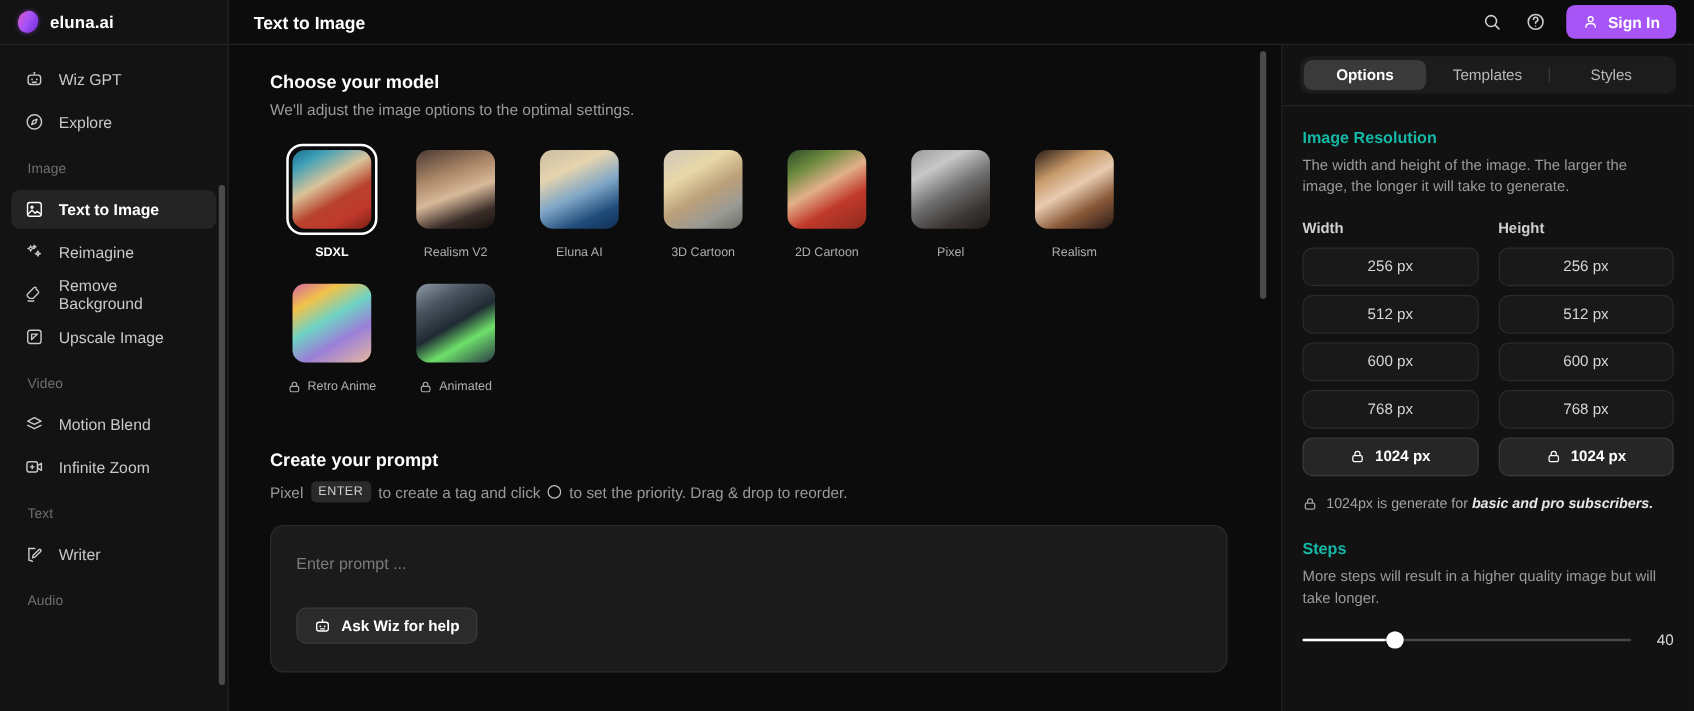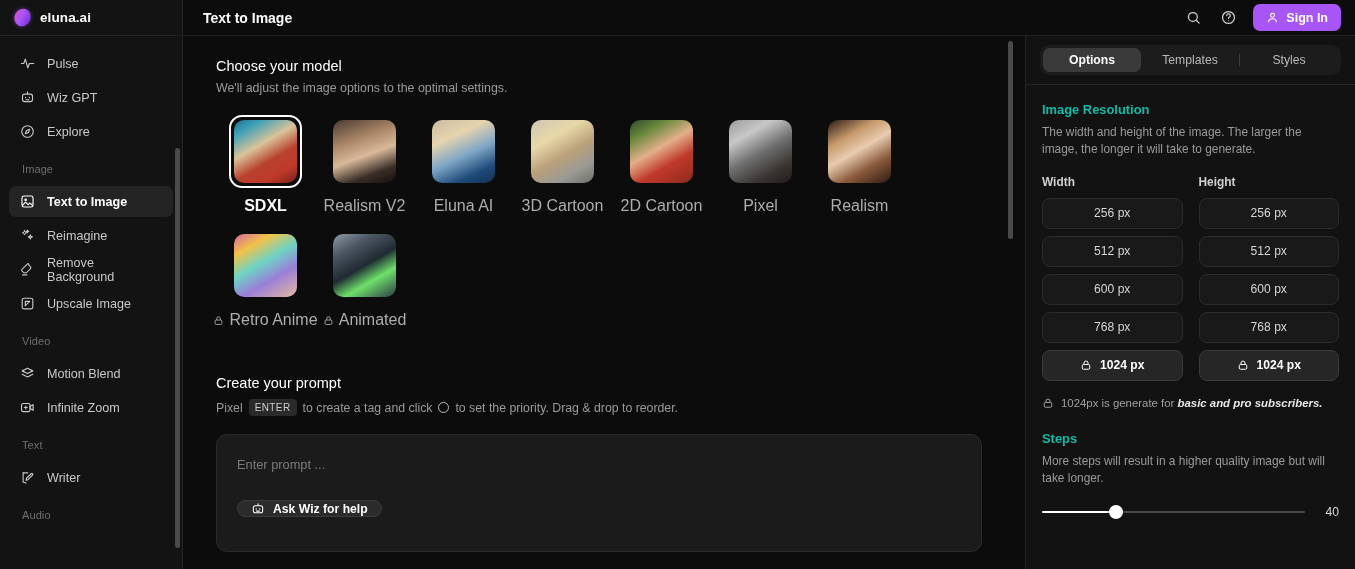--- a/index.html
+++ b/index.html
@@ -75,33 +75,33 @@
   }
   .signin-btn svg { width: 13px; height: 13px; }
 
   .body-row { flex: 1 1 auto; display: flex; min-height: 0; }
 
   
   .center {
     flex: 1 1 auto; position: relative; overflow: hidden;
     padding: 22px 0 0 33px; min-width: 0;
   }
-  .section-title { font-size: 14.5px; font-weight: normal; color: #fff; }
+  .section-title { font-size: 14.5px; font-weight: bold; color: #fff; }
   .section-sub { font-size: 12.4px; color: #9a9a9a; margin-top: 7px; }
 
   .model-grid { display: flex; flex-wrap: wrap; gap: 0; margin-top: 20px; max-width: 720px; }
   .model-card { width: 99px; display: flex; flex-direction: column; align-items: center; cursor: pointer; margin-bottom: 14px; }
   .thumb-wrap {
     width: 73px; height: 73px; border-radius: 13px; padding: 3px;
     border: 2px solid transparent;
   }
   .model-card.selected .thumb-wrap { border-color: #ffffff; }
   .thumb { width: 100%; height: 100%; border-radius: 10px; overflow: hidden; position: relative; }
   .model-label {
-    margin-top: 9px; font-size: 16px; color: #adadad;
+    margin-top: 9px; font-size: 10px; color: #adadad;
     display: flex; align-items: center; gap: 5px; white-space: nowrap;
   }
   .model-card.selected .model-label { color: #fff; font-weight: bold; }
   .lock-ico svg { width: 11px; height: 11px; display: block; }
 
   .prompt-head { margin-top: 32px; }
   .prompt-hint { font-size: 12.3px; color: #9a9a9a; margin-top: 8px; display: flex; align-items: center; gap: 6px; flex-wrap: wrap; }
   .kbd {
     background: #2a2a2a; color: #cfcfcf; border-radius: 4px; font-size: 10px;
     padding: 3px 6px; letter-spacing: .4px; font-family: "Liberation Sans", sans-serif;
@@ -111,21 +111,21 @@
   .prompt-box {
     margin-top: 18px; margin-right: 36px; max-width: 766px;
     background: #1b1b1b; border: 1px solid #2b2b2b; border-radius: 11px;
     height: 118px; padding: 22px 18px 0 20px; position: relative;
   }
   .prompt-placeholder { font-size: 12.8px; color: #7b7b7b; }
   .ask-wiz {
     position: absolute; left: 20px; top: 65px;
     display: flex; align-items: center; gap: 8px;
     background: #2b2b2b; border: 1px solid #3a3a3a; border-radius: 8px;
-    height: 17px; padding: 0 13px; color: #fff; font-size: 12.2px; font-weight: bold;
+    height: 29px; padding: 0 13px; color: #fff; font-size: 12.2px; font-weight: bold;
     cursor: pointer; font-family: "Liberation Sans", sans-serif;
   }
   .ask-wiz svg { width: 14px; height: 14px; }
 
   .center-scrollbar {
     position: absolute; right: 12px; top: 5px; width: 5px; height: 198px;
     background: #4a4a4a; border-radius: 3px;
   }
 
   
@@ -183,28 +183,20 @@
 <body>
 
 <div class="app">
 
   <aside class="sidebar">
     <div class="brand">
       <div class="brand-logo"></div>
       <span class="brand-name">eluna.ai</span>
     </div>
     <nav class="nav" id="nav">
-        <div class="nav-item">
-          <span class="ico">
-            <svg viewBox="0 0 24 24" fill="none" stroke="currentColor" stroke-width="1.8" stroke-linecap="round" stroke-linejoin="round">
-              <path d="M2 12h4l2.5-7 4 14 2.5-7H22"></path>
-            </svg>
-          </span>
-          <span>Pulse</span>
-        </div>
         <div class="nav-item">
           <span class="ico">
             <svg viewBox="0 0 24 24" fill="none" stroke="currentColor" stroke-width="1.8" stroke-linecap="round" stroke-linejoin="round">
               <path d="M12 3v2.5"></path>
               <rect x="4" y="6.5" width="16" height="12" rx="3.5"></rect>
               <circle cx="9" cy="12" r="1.1" fill="currentColor" stroke="none"></circle>
               <circle cx="15" cy="12" r="1.1" fill="currentColor" stroke="none"></circle>
               <line x1="9.5" y1="15.6" x2="14.5" y2="15.6"></line>
             </svg>
           </span>

